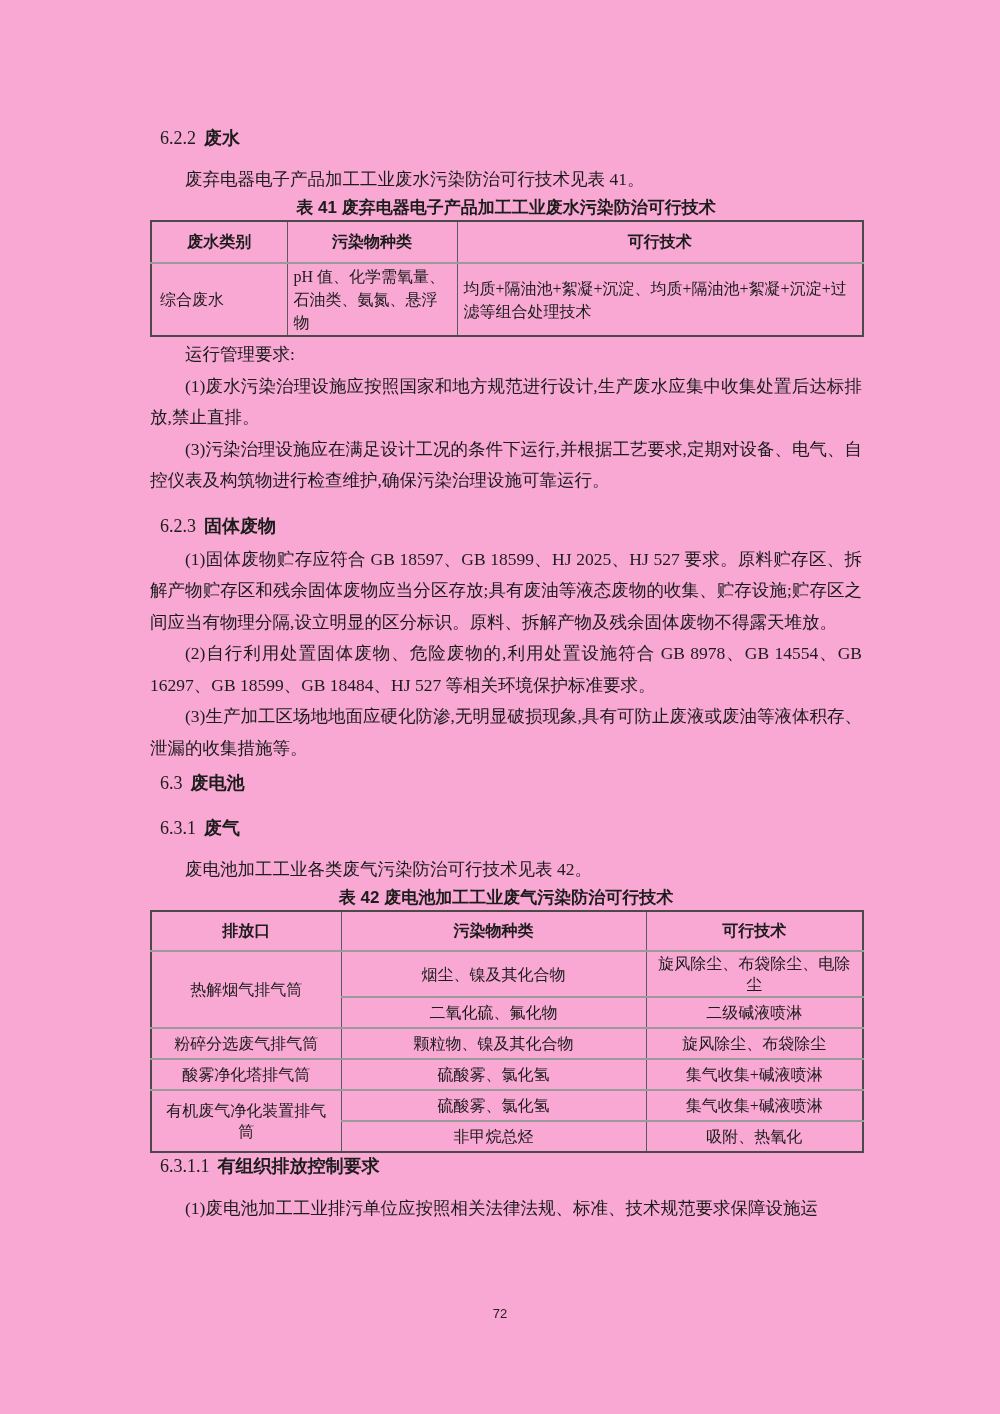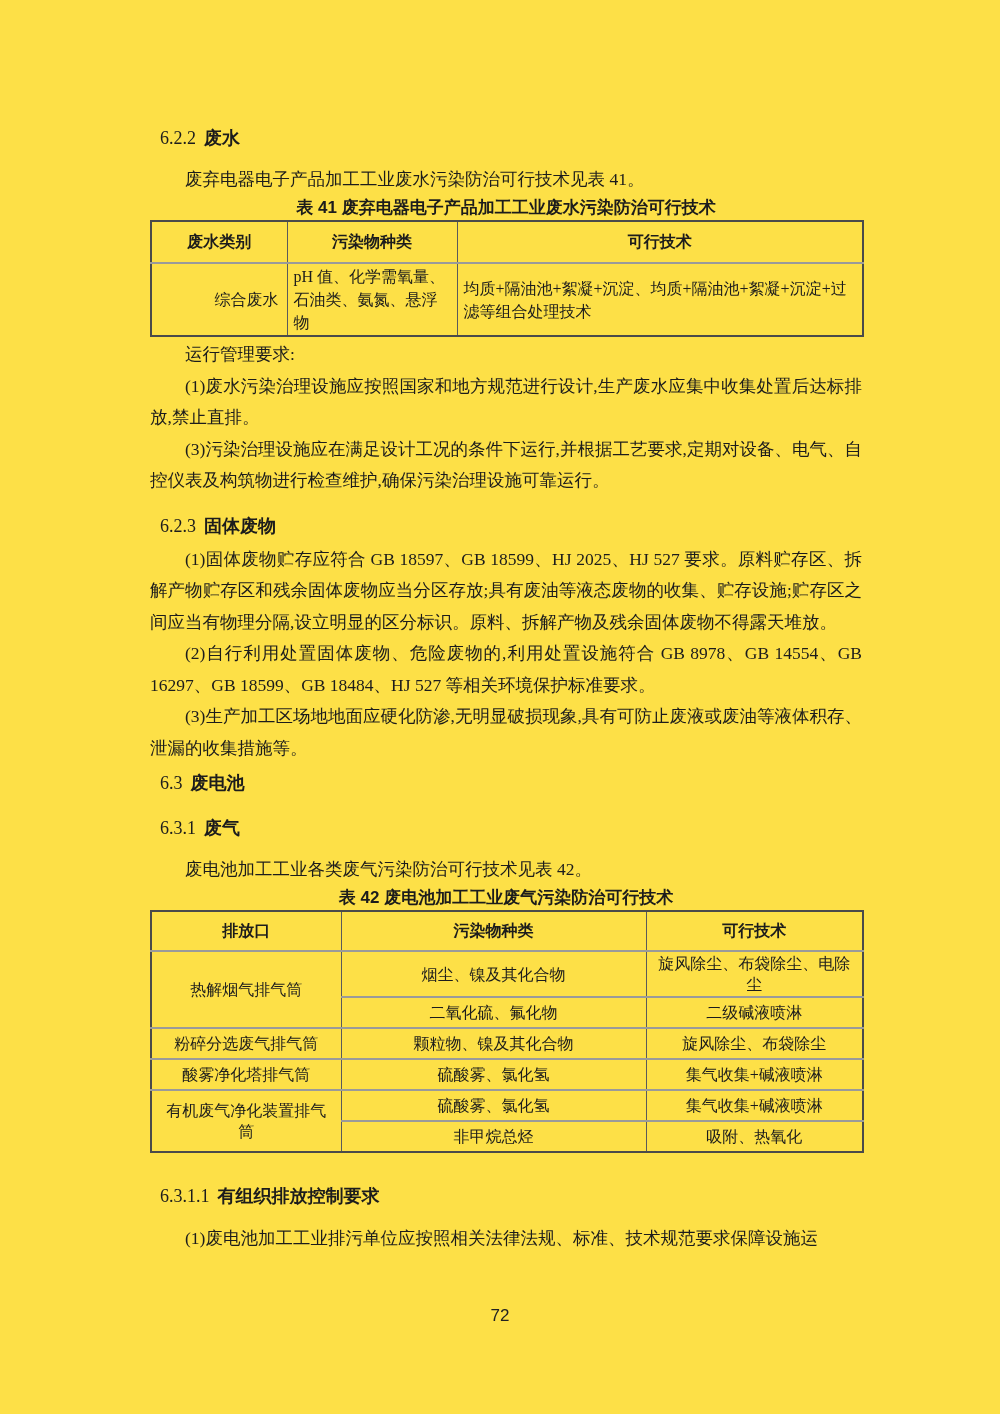--- a/index.html
+++ b/index.html
@@ -1,19 +1,19 @@
 <!DOCTYPE html>
 <html lang="zh"><head>
 <meta charset="utf-8">
 <style>
   html,body{margin:0;padding:0;background:#ffffff;}
   .page{
     position:relative;
     width:1000px;height:1414px;
-    background:#fde047;
+    background:#f9a8d4;
     font-family:"Liberation Serif","DejaVu Serif",serif;
     color:#1c1c1c;
     overflow:hidden;
   }
   .content{
     position:absolute;
     left:150px;top:0;
     width:712px;
     padding-top:125px;
   }
@@ -23,21 +23,21 @@
     margin:0 0 0 10px;
     height:26px;line-height:26px;
     font-size:18px;
   }
   .h .hnum{font-family:"Liberation Serif","DejaVu Serif",serif;font-weight:400;}
   .h .htitle{font-family:"Liberation Sans","DejaVu Sans",sans-serif;font-weight:700;font-size:18px;}
   .h622{margin-bottom:12px;}
   .h623{margin-top:16px;margin-bottom:5px;}
   .h63{margin-top:6px;margin-bottom:19px;}
   .h631{margin-bottom:12px;}
-  .h6311{margin-top:30px;margin-bottom:13px;}
+  .h6311{margin-bottom:13px;}
 
   
   .para{
     margin:0;
     font-size:17.5px;
     line-height:32px;
     text-align:justify;
     text-justify:inter-ideograph;
   }
   .indent{text-indent:35px;}
@@ -71,32 +71,32 @@
   table.doc tr{border-top:2px solid #9a9a9a;}
   table.doc thead tr{border-top:none;}
   table.doc th{
     font-family:"Liberation Sans","DejaVu Sans",sans-serif;
     font-weight:700;font-size:16px;
     text-align:center;
   }
   .t41 thead tr{height:42px;}
   .t41 tbody tr{height:45px;}
   .t41 td{line-height:23px;}
-  .t41 .c{text-align:right;}
+  .t41 .c{text-align:left;}
   .t41 .l{text-align:left;padding:1px 6px;}
   .t42 thead tr{height:40px;}
   .t42 tbody tr{height:31px;}
   .t42 td{text-align:center;line-height:21px;}
 
   .page-number{
     position:absolute;
     top:1306px;left:0;width:1000px;
     text-align:center;
     font-family:"Liberation Sans","DejaVu Sans",sans-serif;
-    font-size:17px;color:#222;
+    font-size:13px;color:#222;
   }
 </style>
 </head>
 <body>
 
 <div class="page">
   <div class="content">
 
     <div class="h h622">
       <span class="hnum">6.2.2</span>

